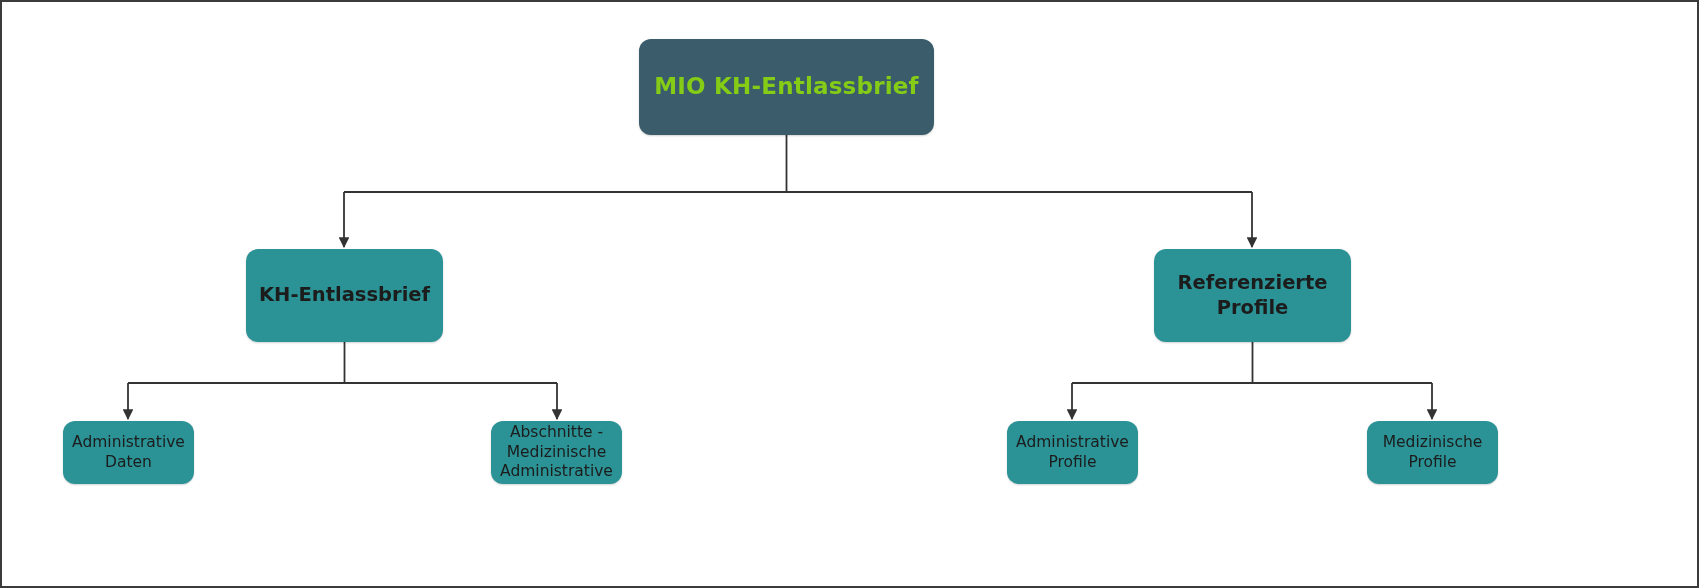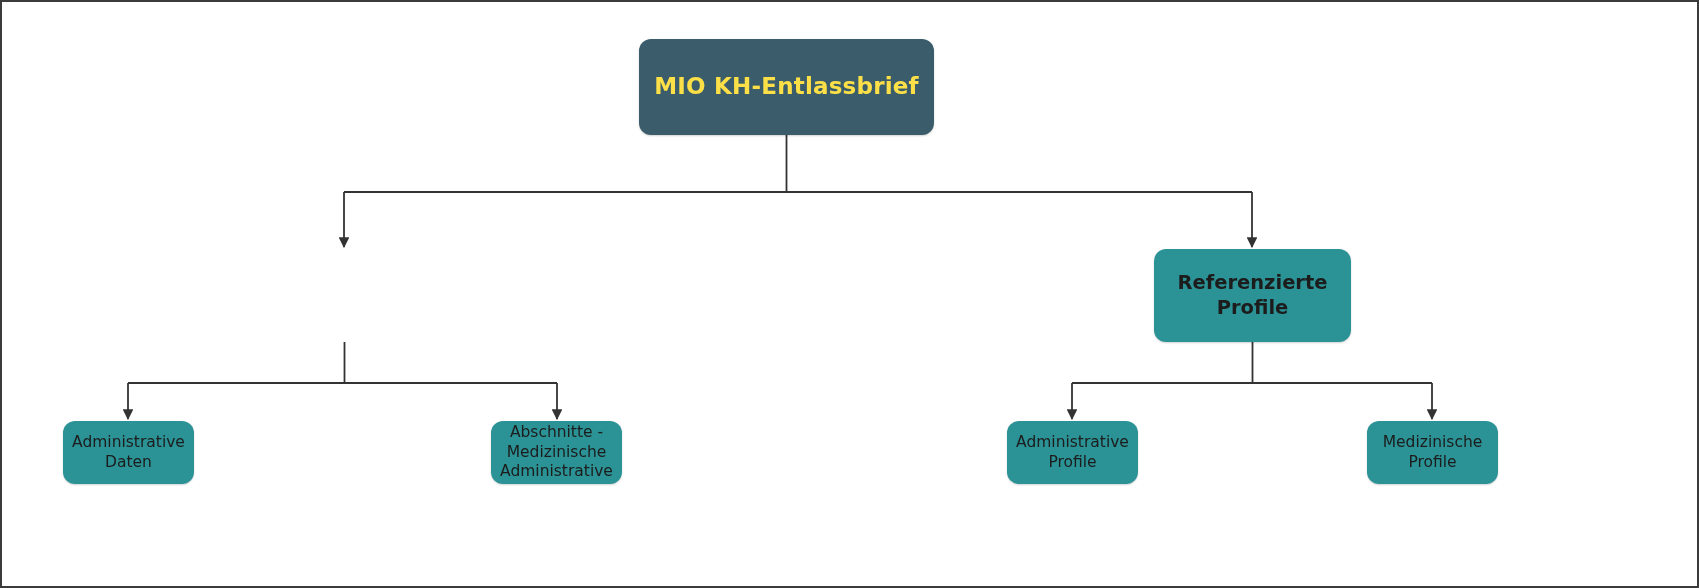--- a/index.html
+++ b/index.html
@@ -34,21 +34,21 @@
     align-items: center;
     justify-content: center;
     text-align: center;
     border-radius: 12px;
     line-height: 1.28;
     white-space: pre-line;
     box-shadow: 0 1px 2px rgba(0,0,0,0.18);
   }
   .node.root {
     background: #3a5c6b;
-    color: #fde047;
+    color: #84cc16;
     font-weight: bold;
     font-size: 23px;
     letter-spacing: 0.2px;
   }
   .node.branch {
     background: #2b9396;
     color: #1c1c1c;
     font-weight: bold;
     font-size: 19.5px;
   }
@@ -85,20 +85,21 @@
     <path d="M 555 381 L 555 417" fill="none" stroke="#333333" stroke-width="1.8" marker-end="url(#arrow)"></path>
 
     <path d="M 1250.5 340 L 1250.5 381" fill="none" stroke="#333333" stroke-width="1.8"></path>
     <path d="M 1070 381 L 1430 381" fill="none" stroke="#333333" stroke-width="1.8"></path>
     <path d="M 1070 381 L 1070 417" fill="none" stroke="#333333" stroke-width="1.8" marker-end="url(#arrow)"></path>
     <path d="M 1430 381 L 1430 417" fill="none" stroke="#333333" stroke-width="1.8" marker-end="url(#arrow)"></path>
   </svg>
 
   <div class="node root" id="n-root" style="left: 637px; top: 37px; width: 295px; height: 96px;">MIO KH-Entlassbrief</div>
 
+  <div class="node branch" id="n-branch-left" style="left: 244px; top: 247px; width: 197px; height: 93px;">KH-Entlassbrief</div>
 
   <div class="node branch" id="n-branch-right" style="left: 1152px; top: 247px; width: 197px; height: 93px;">Referenzierte
 Profile</div>
 
   <div class="node leaf" id="n-admin-daten" style="left: 61px; top: 419px; width: 131px; height: 63px;">Administrative
 Daten</div>
 
   <div class="node leaf" id="n-abschnitte" style="left: 489px; top: 419px; width: 131px; height: 63px;">Abschnitte -
 Medizinische
 Administrative</div>

